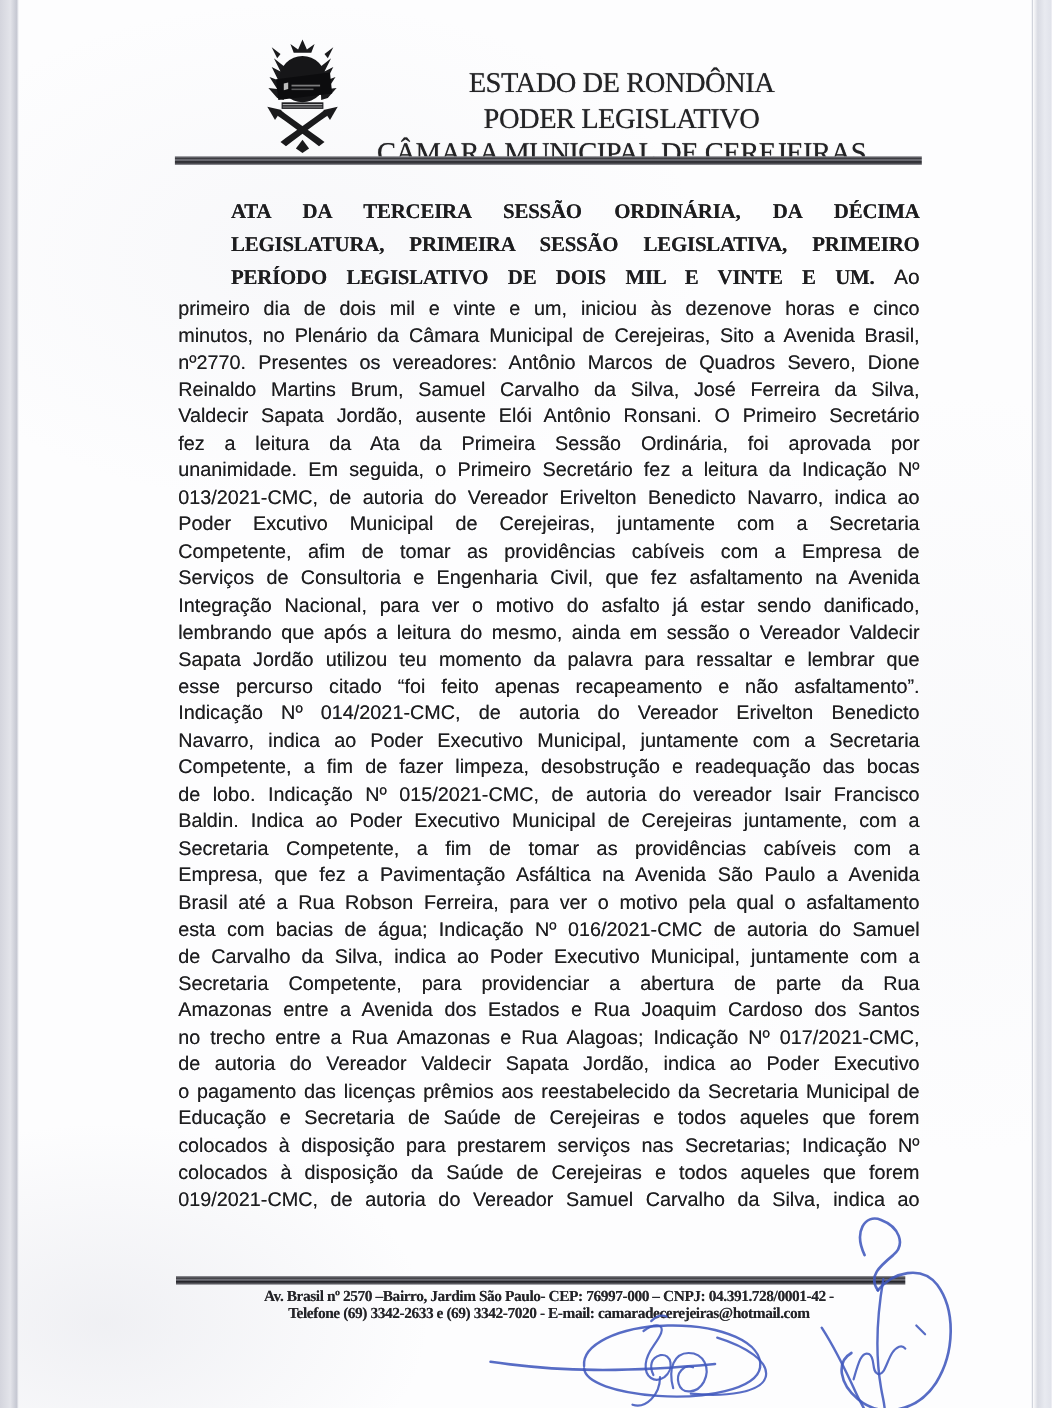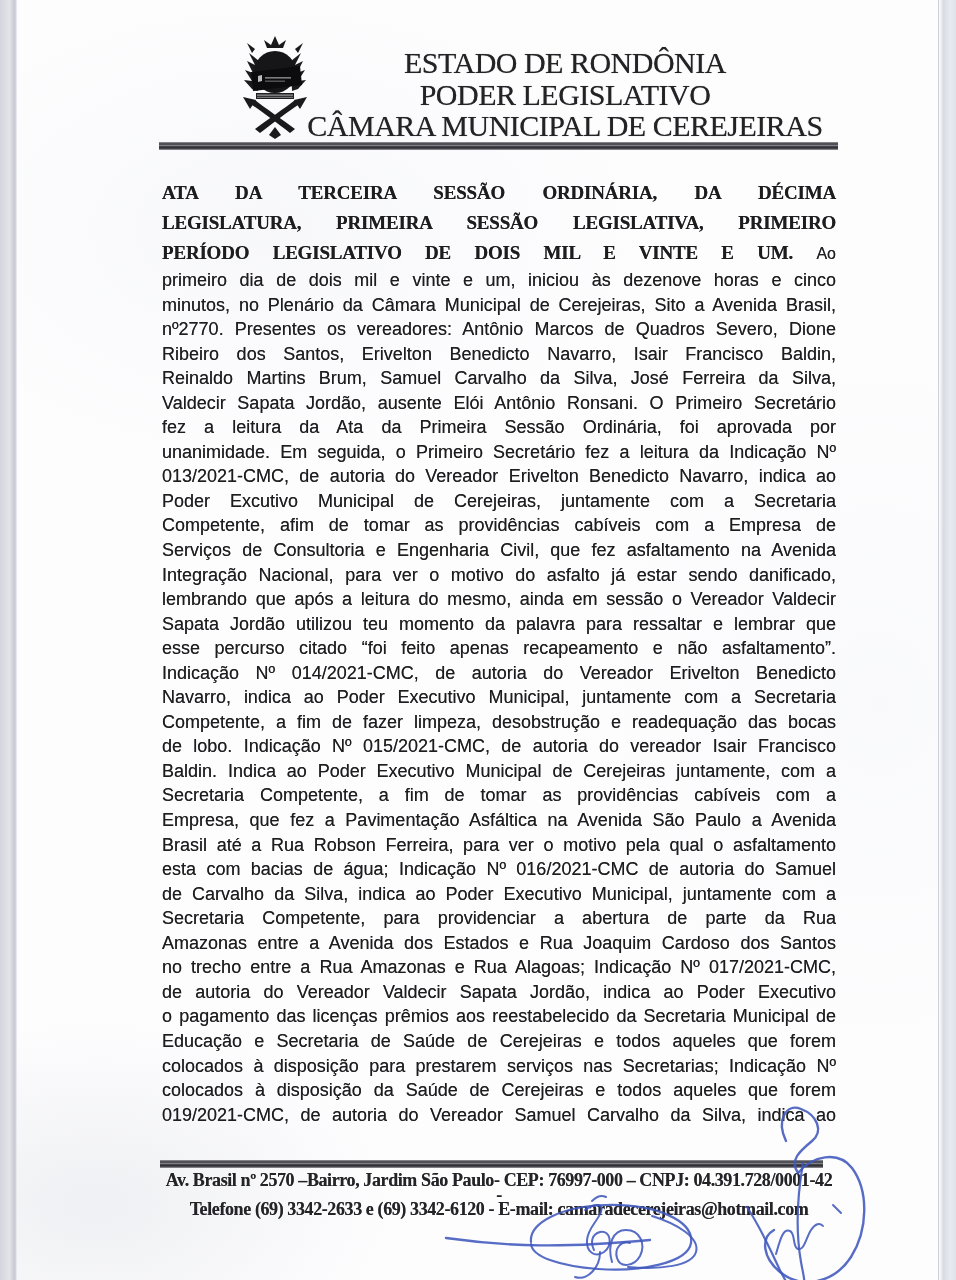--- a/index.html
+++ b/index.html
@@ -17,57 +17,58 @@
     position:absolute;left:0;top:0;width:17px;height:1280px;
     background:linear-gradient(90deg,#d4d5dd 0,#e3e4ea 55%,#c6c8d2 88%,#f2f3f6 100%);
   }
   .edge-right{
     position:absolute;left:938px;top:0;width:18px;height:1280px;
     background:linear-gradient(90deg,#fdfdfe 0,#d9dbe3 25%,#e8eaf0 60%,#dfe1e9 100%);
     border-left:1px solid #cdd0d9;
   }
   
   .org{
-    position:absolute;left:300px;top:47px;width:530px;text-align:center;
-    font-family:"Liberation Serif", serif;font-size:30px;line-height:31.5px;
+    position:absolute;left:300px;top:60px;width:530px;text-align:center;
+    font-family:"Liberation Serif", serif;font-size:26px;line-height:31.5px;
     letter-spacing:-0.5px;color:#232325;
     text-shadow:0 0 .7px rgba(25,25,28,.65);
   }
   .logo{position:absolute;left:225px;top:35px;}
   .rule{
     position:absolute;height:8px;
     background:linear-gradient(180deg,#9a9aa0 0,#37373c 2px,#808088 3.5px,#26262b 5px,#45454b 6.5px,#9d9da3 8px);
   }
   .rule.hdr{left:159px;top:142px;width:679px;}
   .rule.ftr{left:160px;top:1160px;width:663px;}
   
   .doc{position:absolute;left:162px;top:178px;width:674px;}
   .tl{
     height:30px;line-height:30px;
     font-family:"Liberation Serif", serif;font-weight:bold;font-size:19px;
     letter-spacing:-0.2px;
     text-align:justify;text-align-last:justify;
     white-space:normal;overflow:visible;
     text-shadow:0 0 .6px rgba(25,25,28,.75);
+    margin-left:48px;
   }
   .tl .tail{
-    font-family:"Liberation Sans", sans-serif;font-weight:normal;font-size:16px;
+    font-family:"Liberation Sans", sans-serif;font-weight:normal;font-size:19px;
     letter-spacing:0;
   }
   .bl{
     height:24.55px;line-height:24.55px;
     font-size:18px;letter-spacing:0;
     text-align:justify;text-align-last:justify;
     text-shadow:0 0 .6px rgba(28,28,32,.7);
   }
   
   .footer{
     position:absolute;left:162px;top:1173px;width:674px;text-align:center;
     font-family:"Liberation Serif", serif;font-weight:bold;
-    font-size:18px;line-height:14.5px;letter-spacing:-0.4px;color:#242428;
+    font-size:14px;line-height:14.5px;letter-spacing:-0.4px;color:#242428;
     text-shadow:0 0 .5px rgba(30,30,35,.6);
   }
   .sig{position:absolute;left:0;top:0;pointer-events:none;}
   .sig path{fill:none;stroke:#4058bd;stroke-linecap:round;stroke-linejoin:round;opacity:.88;}
 </style>
 </head>
 <body>
 
 <div class="stage">
 
@@ -117,21 +118,20 @@
   <div class="doc">
     <div class="tl">ATA DA TERCEIRA SESSÃO ORDINÁRIA, DA DÉCIMA</div>
     <div class="tl">LEGISLATURA, PRIMEIRA SESSÃO LEGISLATIVA, PRIMEIRO</div>
     <div class="tl">
       <span>PERÍODO LEGISLATIVO DE DOIS MIL E VINTE E UM.</span>
       <span class="tail">Ao</span>
     </div>
     <div class="bl">primeiro dia de dois mil e vinte e um, iniciou às dezenove horas e cinco</div>
     <div class="bl">minutos, no Plenário da Câmara Municipal de Cerejeiras, Sito a Avenida Brasil,</div>
     <div class="bl">nº2770. Presentes os vereadores: Antônio Marcos de Quadros Severo, Dione</div>
-    <div class="bl">Ribeiro dos Santos, Erivelton Benedicto Navarro, Isair Francisco Baldin,</div>
     <div class="bl">Reinaldo Martins Brum, Samuel Carvalho da Silva, José Ferreira da Silva,</div>
     <div class="bl">Valdecir Sapata Jordão, ausente Elói Antônio Ronsani. O Primeiro Secretário</div>
     <div class="bl">fez a leitura da Ata da Primeira Sessão Ordinária, foi aprovada por</div>
     <div class="bl">unanimidade. Em seguida, o Primeiro Secretário fez a leitura da Indicação Nº</div>
     <div class="bl">013/2021-CMC, de autoria do Vereador Erivelton Benedicto Navarro, indica ao</div>
     <div class="bl">Poder Excutivo Municipal de Cerejeiras, juntamente com a Secretaria</div>
     <div class="bl">Competente, afim de tomar as providências cabíveis com a Empresa de</div>
     <div class="bl">Serviços de Consultoria e Engenharia Civil, que fez asfaltamento na Avenida</div>
     <div class="bl">Integração Nacional, para ver o motivo do asfalto já estar sendo danificado,</div>
     <div class="bl">lembrando que após a leitura do mesmo, ainda em sessão o Vereador Valdecir</div>
@@ -154,21 +154,21 @@
     <div class="bl">o pagamento das licenças prêmios aos reestabelecido da Secretaria Municipal de</div>
     <div class="bl">Educação e Secretaria de Saúde de Cerejeiras e todos aqueles que forem</div>
     <div class="bl">colocados à disposição para prestarem serviços nas Secretarias; Indicação Nº</div>
     <div class="bl">colocados à disposição da Saúde de Cerejeiras e todos aqueles que forem</div>
     <div class="bl">019/2021-CMC, de autoria do Vereador Samuel Carvalho da Silva, indica ao</div>
   </div>
 
   <div class="rule ftr"></div>
   <div class="footer">
     <div>Av. Brasil nº 2570 –Bairro, Jardim São Paulo- CEP: 76997-000 – CNPJ: 04.391.728/0001-42 -</div>
-    <div>Telefone (69) 3342-2633 e (69) 3342-6120 - E-mail: camaradecerejeiras@hotmail.com</div>
+    <div>Telefone (69) 3342-2633 e (69) 3342-7020 - E-mail: camaradecerejeiras@hotmail.com</div>
   </div>
 
   <svg class="sig" width="956" height="1280" viewBox="0 0 956 1280">
     <g>
       <path d="M446,1238 C510,1247 565,1248 650,1240" stroke-width="2.4"></path>
       <path d="M531,1242 C529,1223 561,1206 607,1205 C657,1204 694,1221 691,1243 C688,1263 640,1272 598,1269 C560,1266 532,1257 531,1244" stroke-width="2.2"></path>
       <path d="M585,1210 C596,1202 604,1204 601,1212 C597,1222 588,1228 587,1240 C586,1252 595,1258 604,1252 C613,1245 611,1230 600,1232 C592,1234 590,1242 594,1250" stroke-width="2"></path>
       <path d="M612,1262 C607,1244 613,1230 626,1230 C640,1230 646,1244 640,1256 C634,1267 620,1268 617,1258 C614,1248 622,1240 630,1243" stroke-width="2"></path>
       <path d="M652,1216 C678,1224 700,1238 696,1252 C692,1266 660,1270 628,1267" stroke-width="2"></path>
       <path d="M600,1252 C600,1268 587,1281 575,1277" stroke-width="2"></path>

